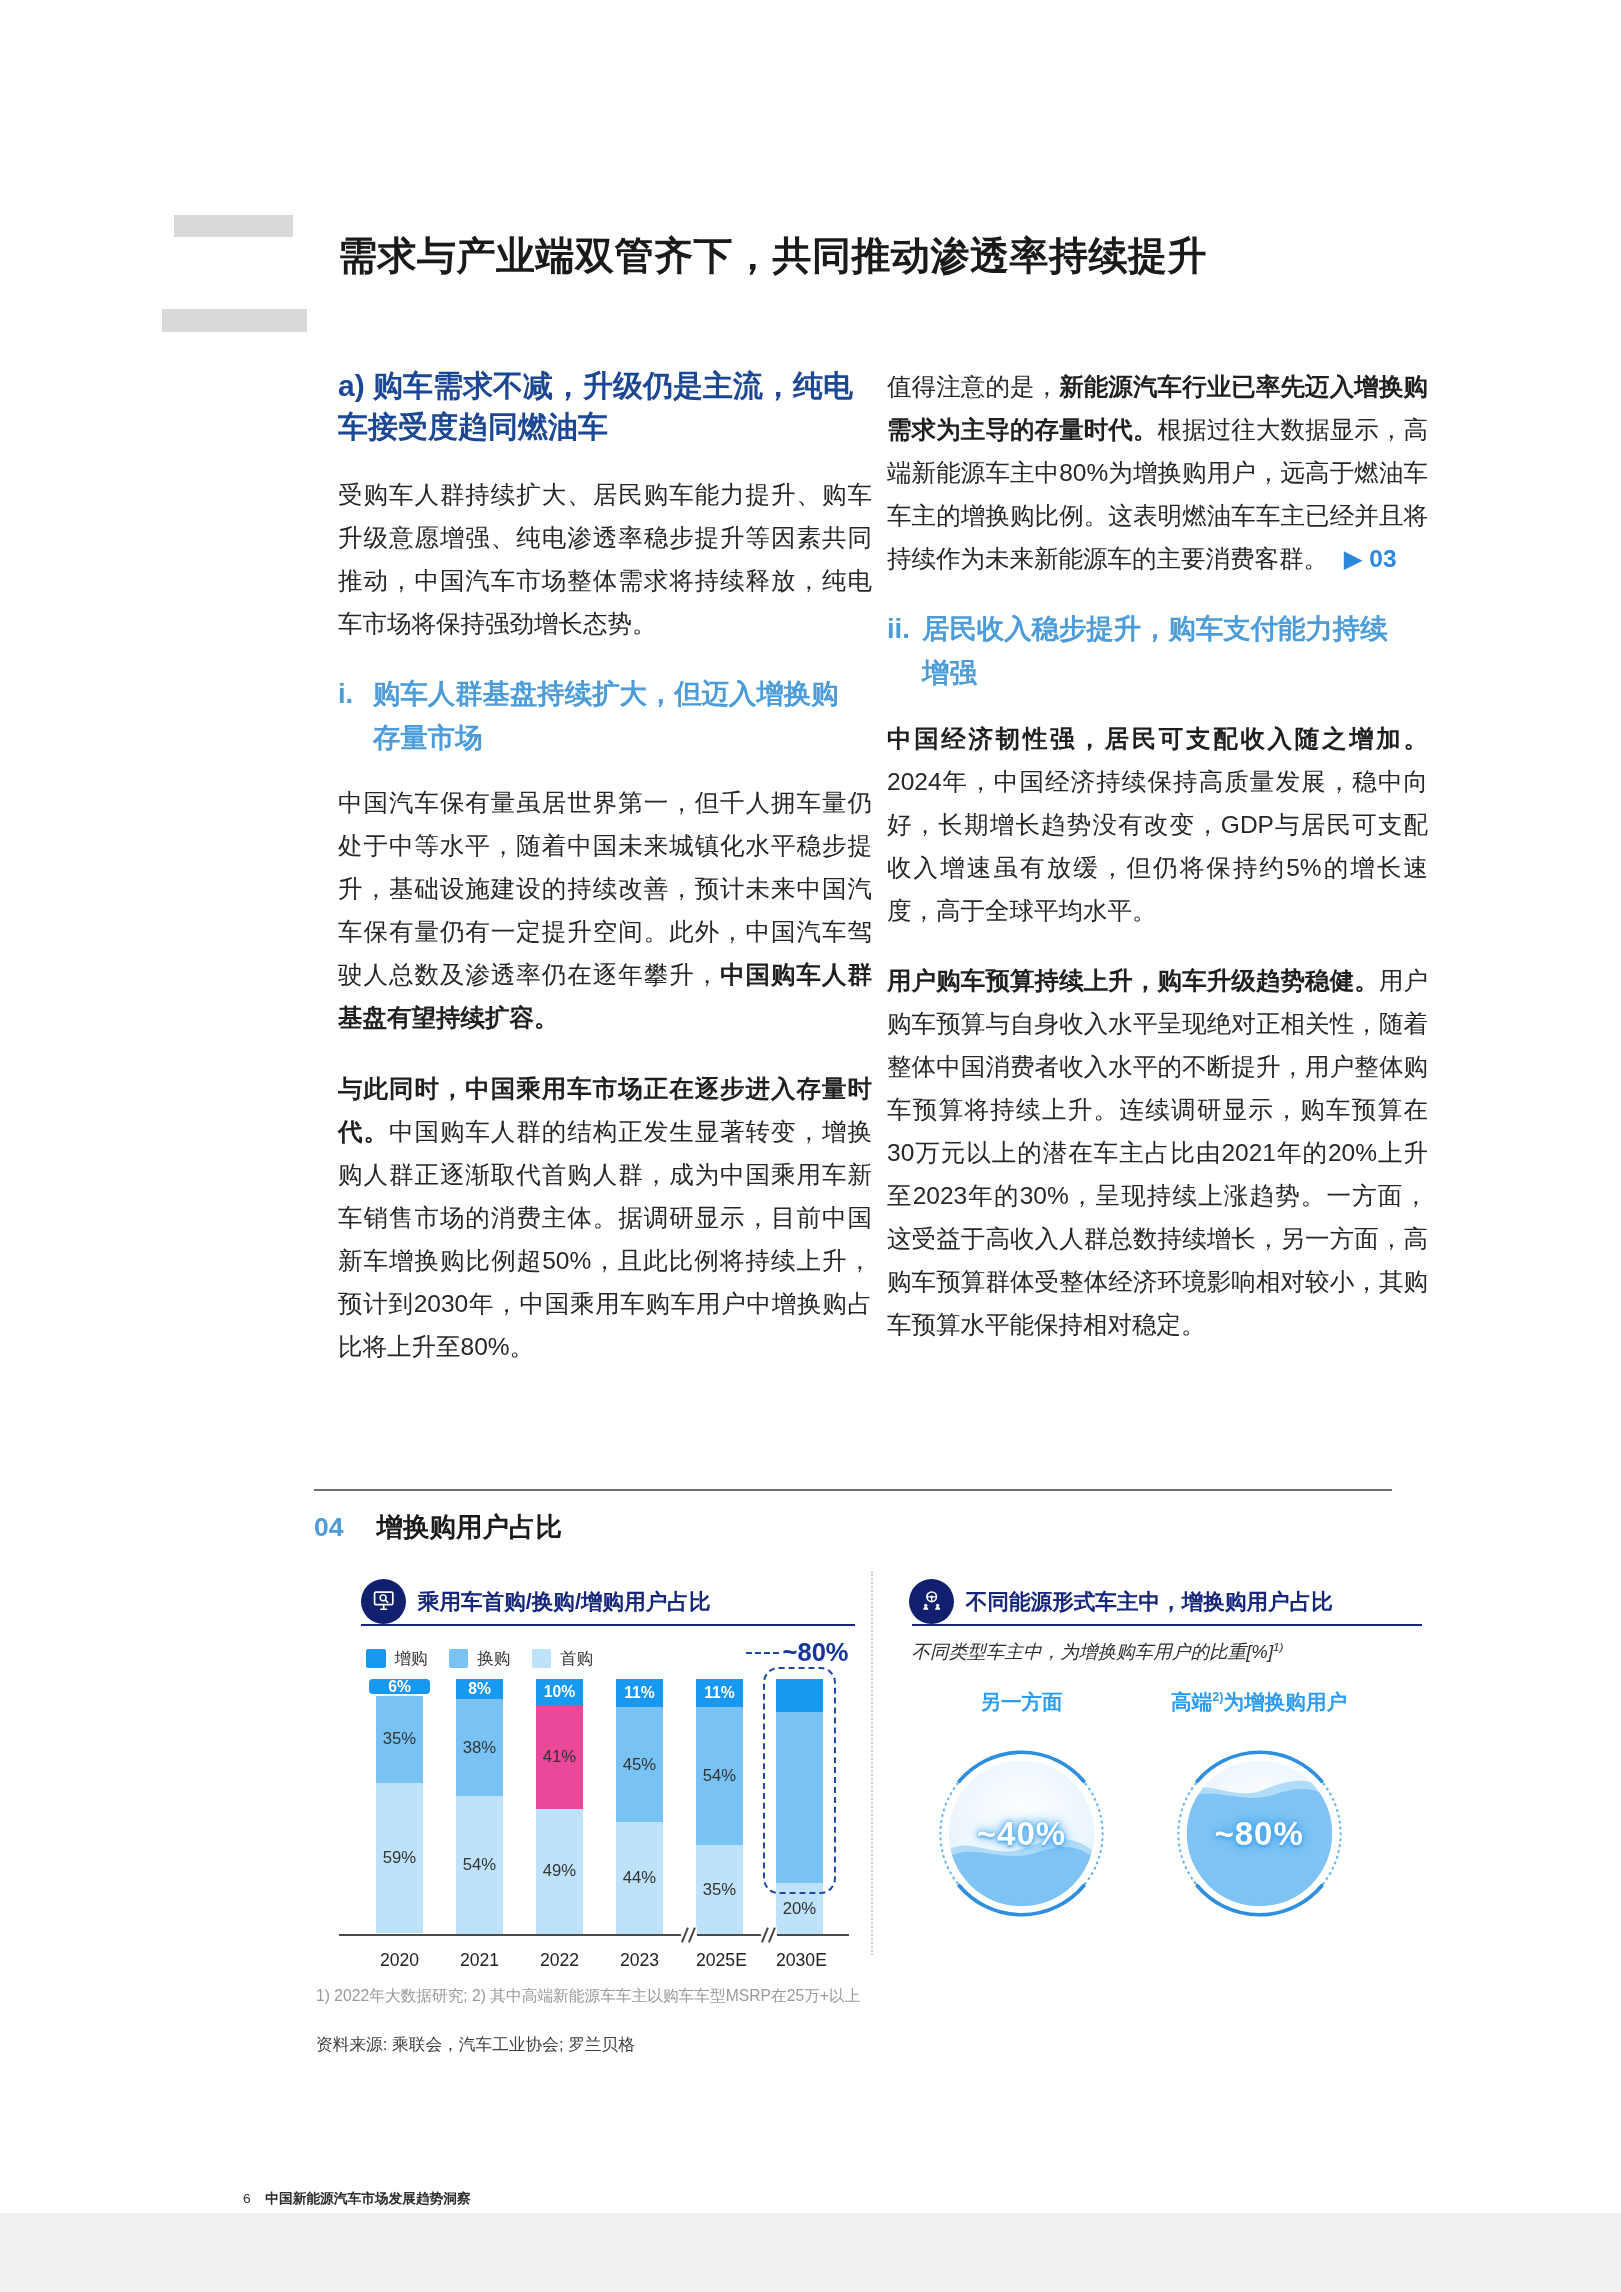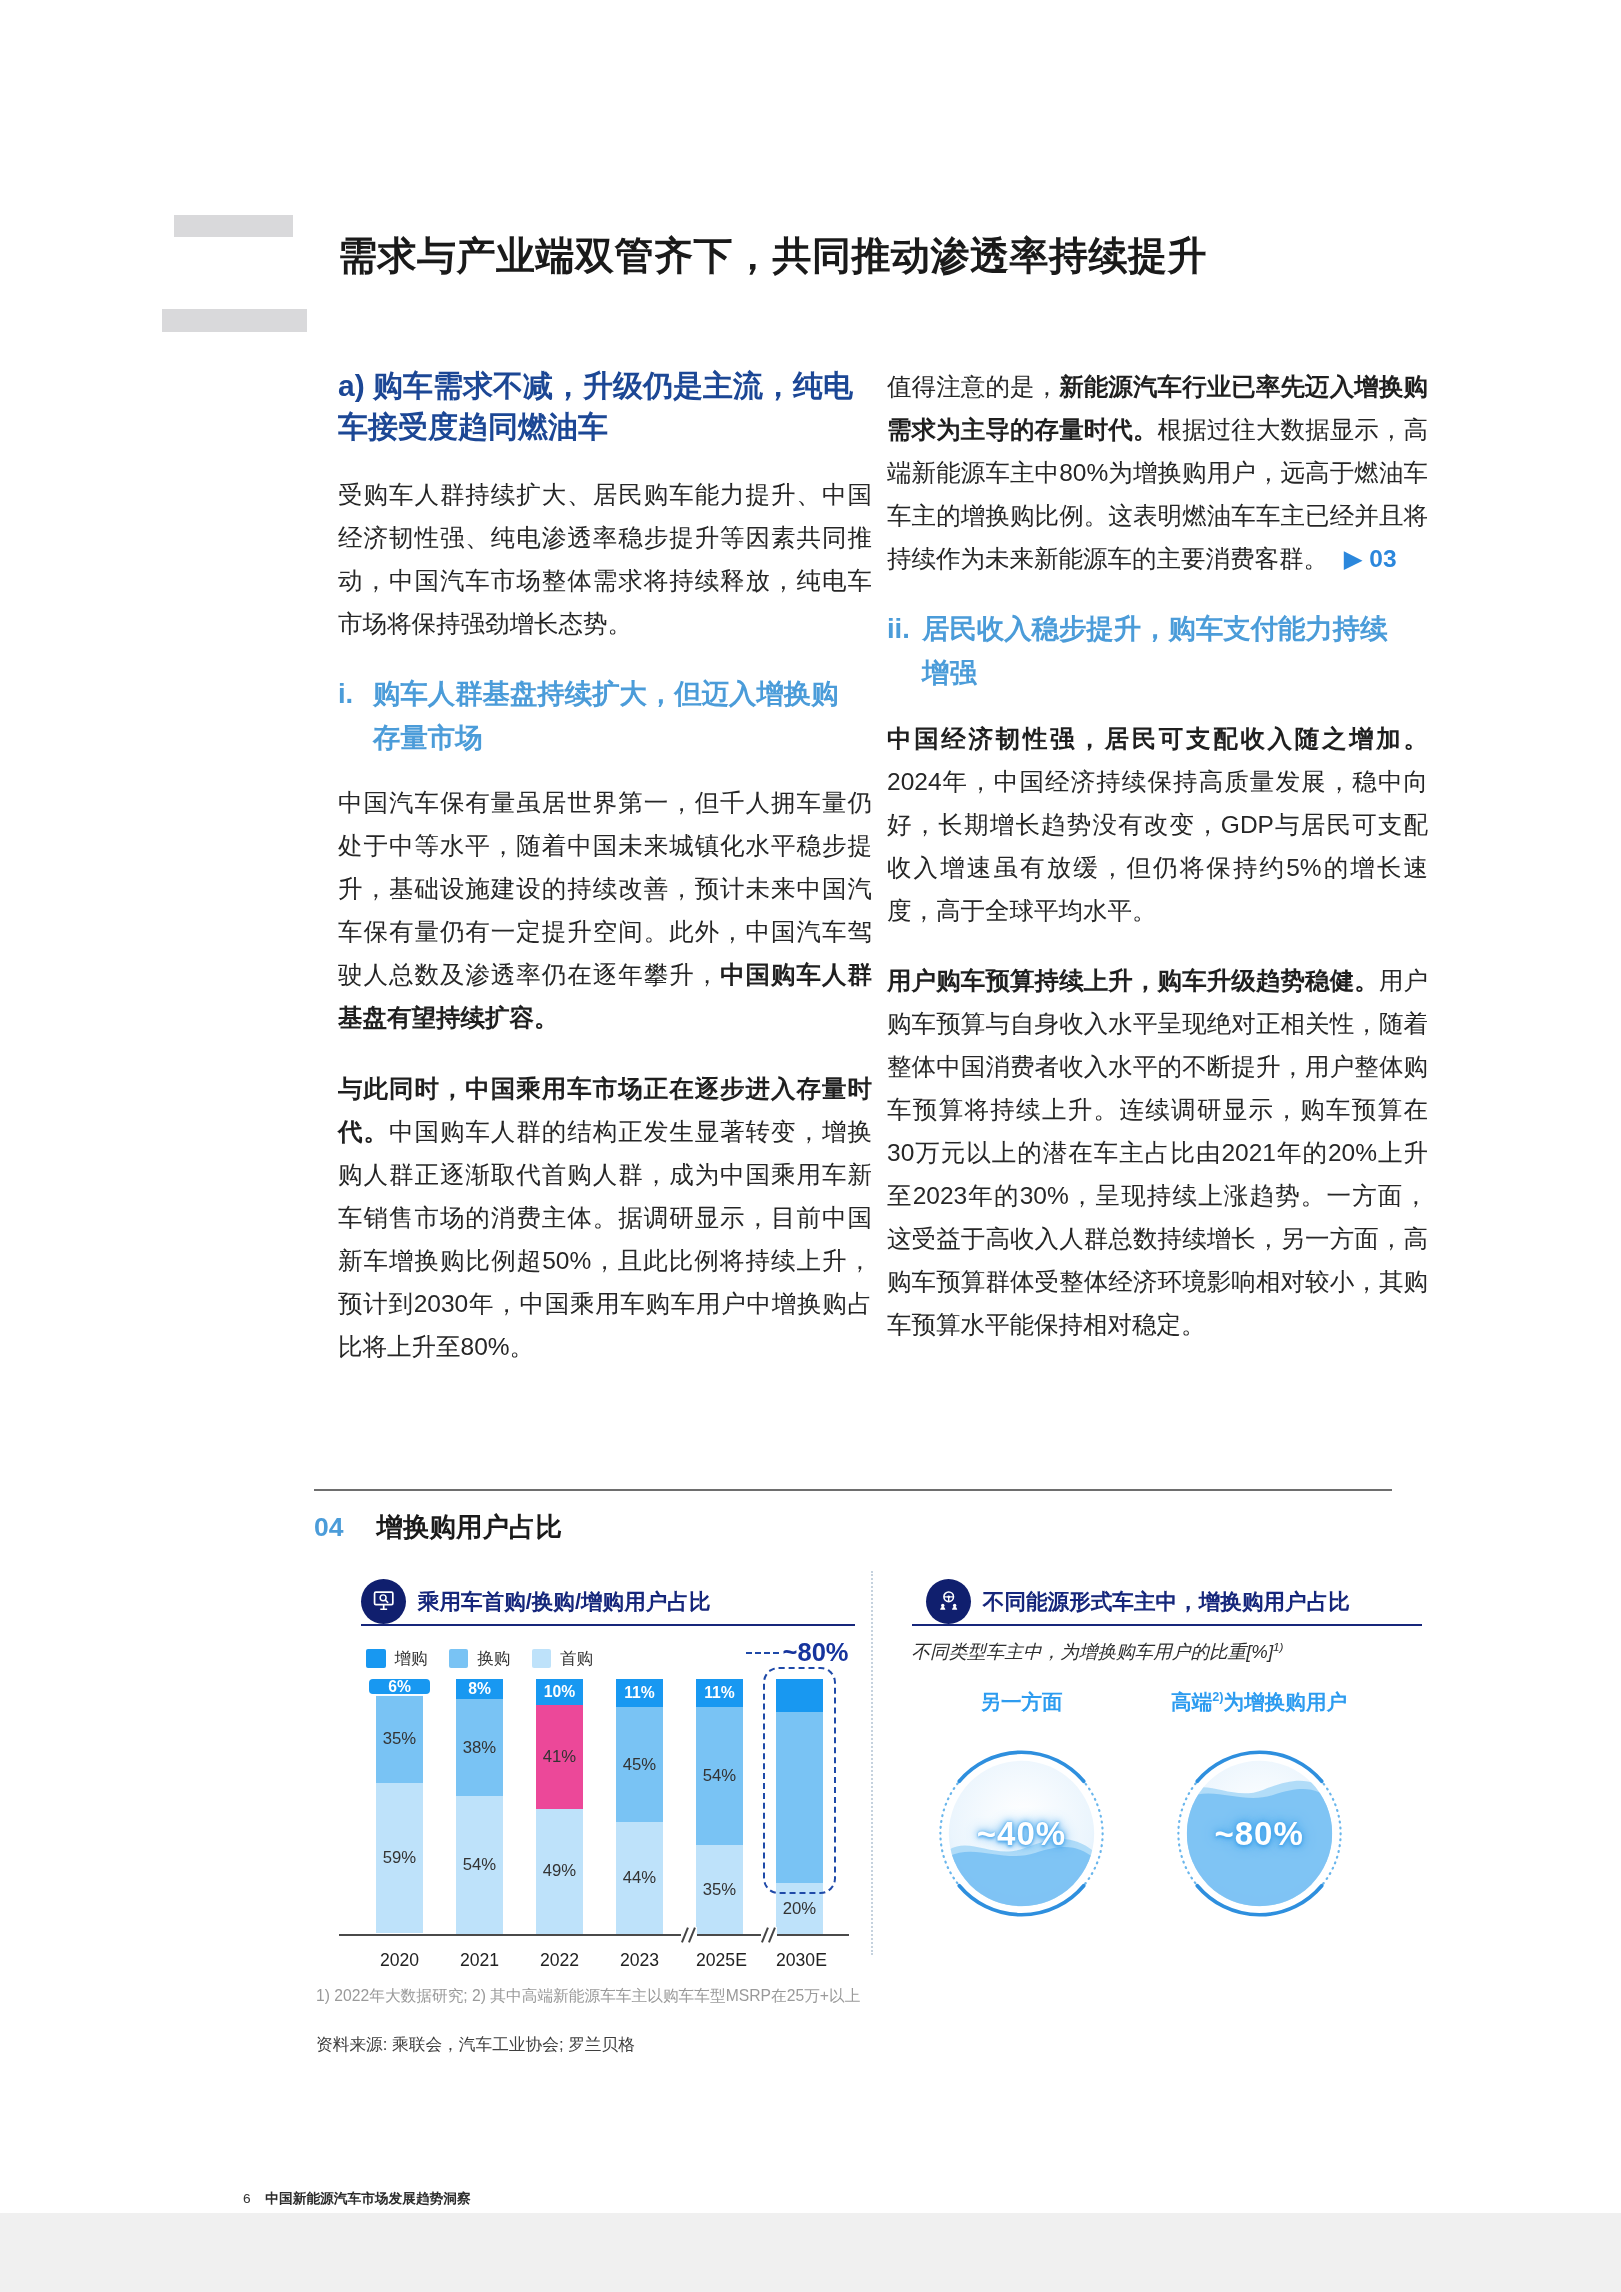--- a/index.html
+++ b/index.html
@@ -34,21 +34,21 @@
   .fig-title{font-size:26.5px;font-weight:800;color:#1a1a1a;margin-left:33px;}
 
   .panels{position:absolute;left:314px;top:1563px;width:1117px;height:412px;}
   .panel{position:absolute;top:0;height:412px;}
   .panel-left{left:0;width:549px;}
   .panel-right{left:573px;width:544px;}
   .vdivider{position:absolute;left:557px;top:7.8px;height:384px;border-left:2px dotted #c5d2de;}
 
   .panel-head{position:absolute;top:15.7px;display:flex;align-items:center;gap:11.8px;}
   .panel-left .panel-head{left:47px;right:0;}
-  .panel-right .panel-head{left:39px;right:0;}
+  .panel-right .panel-head{left:22px;right:0;}
   .picon{width:45px;height:45px;border-radius:50%;background:#101f6e;display:flex;
          align-items:center;justify-content:center;flex:0 0 45px;}
   .ptitle{font-size:21.6px;font-weight:800;color:#15267b;}
   .p-underline{position:absolute;top:61px;border-top:2.9px solid #16267b;}
   .panel-left .p-underline{left:47px;width:494px;}
   .panel-right .p-underline{left:24.5px;width:510px;}
 
   .legend{position:absolute;top:84px;left:52px;display:flex;gap:21px;align-items:center;}
   .lg-item{display:flex;align-items:center;gap:8.8px;font-size:16.7px;color:#333;}
   .lg-swatch{width:19.6px;height:19.6px;border-radius:2px;display:inline-block;}
@@ -102,21 +102,21 @@
 
 <div class="page">
 
   <div class="deco-bar b1"></div>
   <div class="deco-bar b2"></div>
 
   <h1 class="page-title">需求与产业端双管齐下，共同推动渗透率持续提升</h1>
 
   <div class="col col-left">
     <h2 class="h-navy">a) 购车需求不减，升级仍是主流，纯电车接受度趋同燃油车</h2>
-    <p><span>受购车人群持续扩大、居民购车能力提升、中国经济韧性强、纯电渗透率稳步提升等因素共同推动，中国汽车市场整体需求将持续释放，纯电车市场将保持强劲增长态势。</span></p>
+    <p><span>受购车人群持续扩大、居民购车能力提升、购车升级意愿增强、纯电渗透率稳步提升等因素共同推动，中国汽车市场整体需求将持续释放，纯电车市场将保持强劲增长态势。</span></p>
     <div class="h-blue">
       <span class="num">i.</span>
       <span>购车人群基盘持续扩大，但迈入增换购存量市场</span>
     </div>
     <p><span>中国汽车保有量虽居世界第一，但千人拥车量仍处于中等水平，随着中国未来城镇化水平稳步提升，基础设施建设的持续改善，预计未来中国汽车保有量仍有一定提升空间。此外，中国汽车驾驶人总数及渗透率仍在逐年攀升，</span><b>中国购车人群基盘有望持续扩容。</b></p>
     <p><b>与此同时，中国乘用车市场正在逐步进入存量时代。</b><span>中国购车人群的结构正发生显著转变，增换购人群正逐渐取代首购人群，成为中国乘用车新车销售市场的消费主体。据调研显示，目前中国新车增换购比例超50%，且此比例将持续上升，预计到2030年，中国乘用车购车用户中增换购占比将上升至80%。</span></p>
   </div>
 
   <div class="col col-right">
     <p><span>值得注意的是，</span><b>新能源汽车行业已率先迈入增换购需求为主导的存量时代。</b><span>根据过往大数据显示，高端新能源车主中80%为增换购用户，远高于燃油车车主的增换购比例。这表明燃油车车主已经并且将持续作为未来新能源车的主要消费客群。</span><span class="ref">▶ 03</span></p>

